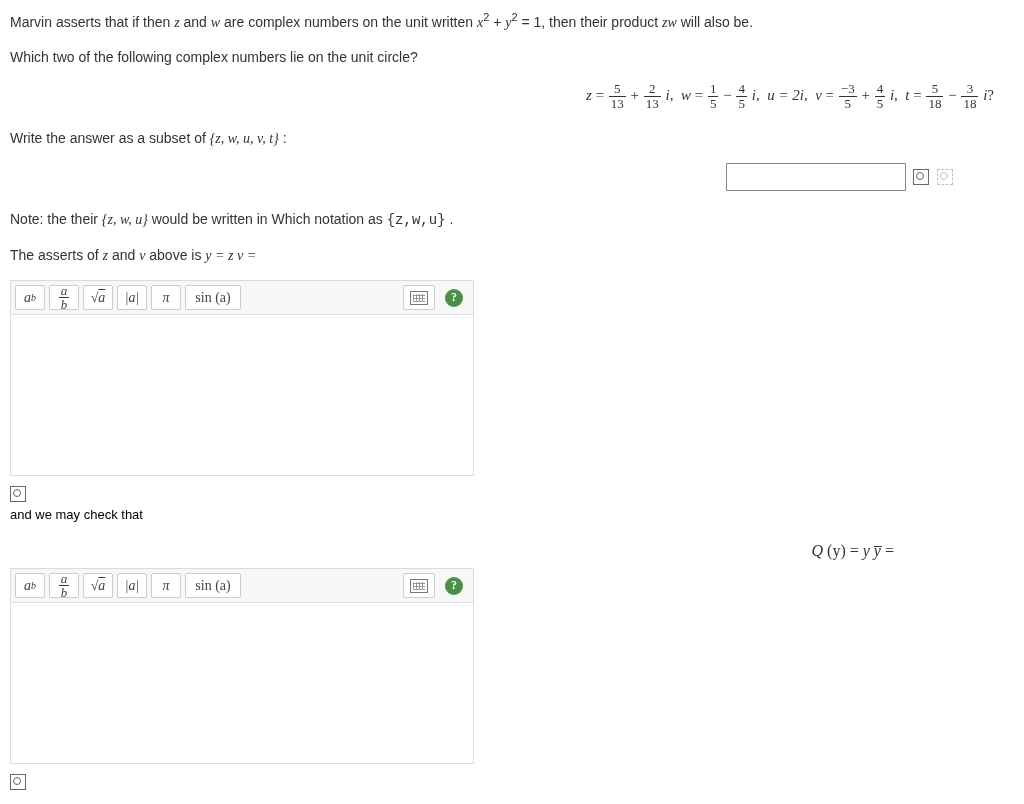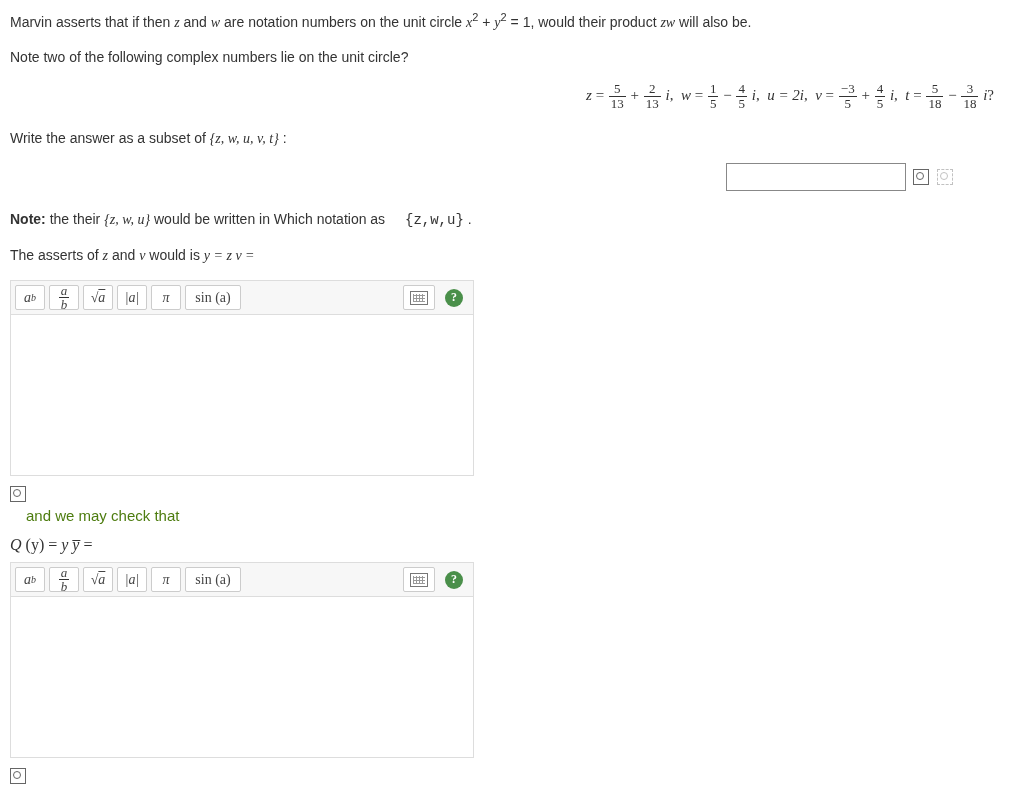--- a/index.html
+++ b/index.html
@@ -7,21 +7,21 @@
     padding: 8px 10px;
     font-family: Arial, Helvetica, sans-serif;
     font-size: 14px;
     color: #333;
     background: #fff;
     width: 1024px;
     box-sizing: border-box;
   }
   .line { margin: 4px 0 14px 0; line-height: 1.5; }
   .math-i { font-style: italic; font-family: "Times New Roman", serif; }
-  .bold { font-weight: bold; }
+  .bold { font-weight: normal; }
   .eq-row {
     display: block;
     text-align: right;
     padding-right: 20px;
     margin: 10px 0 18px 0;
     font-family: "Times New Roman", serif;
     font-size: 15px;
   }
   .frac {
     display: inline-block;
@@ -92,52 +92,52 @@
     background: #fff;
   }
   .preview-ico {
     width:14px;height:14px;display:inline-block;border:1px solid #666;
     position:relative;margin-top:6px;
   }
   .preview-ico::after{
     content:"";position:absolute;left:2px;top:2px;width:6px;height:6px;
     border:1px solid #666;border-radius:50%;
   }
-  .check-label { font-size: 15px; color:#4d7c0f; margin: 2px 0 4px 16px;}
+  .check-label { font-size: 13px; color:#000000; margin: 2px 0 4px 0;}
   .qy-row {
-    text-align:left; padding-right:120px; font-family:"Times New Roman",serif;
-    font-size:16px; margin: 12px 0 6px 0;
+    text-align:right; padding-right:120px; font-family:"Times New Roman",serif;
+    font-size:16px; margin: 20px 0 6px 0;
   }
   .over { text-decoration: overline; }
-  .tt { font-family: "Courier New", monospace; margin-left: 16px; }
+  .tt { font-family: "Courier New", monospace; }
   sup.tight { font-size: 11px; vertical-align: 6px; line-height:0;}
 </style>
 </head>
 <body>
 
 
 
 
 <div class="line">
   <span>Marvin asserts that if then </span>
   <span class="math-i">z</span>
   <span> and </span>
   <span class="math-i">w</span>
-  <span> are notation numbers on the unit circle </span>
+  <span> are complex numbers on the unit written </span>
   <span class="math-i">x</span><sup class="tight">2</sup>
   <span> + </span>
   <span class="math-i">y</span><sup class="tight">2</sup>
   <span> = 1,</span>
-  <span>  would their product </span>
+  <span>  then their product </span>
   <span class="math-i">zw</span>
   <span> will also be.</span>
 </div>
 
 
-<div class="line">Note two of the following complex numbers lie on the unit circle?</div>
+<div class="line">Which two of the following complex numbers lie on the unit circle?</div>
 
 
 <div class="eq-row">
   <span class="math-i">z</span> =
   <span class="frac"><span class="num">5</span><span class="den">13</span></span>
   +
   <span class="frac"><span class="num">2</span><span class="den">13</span></span>
   <span class="math-i">i</span>,&nbsp;
   <span class="math-i">w</span> =
   <span class="frac"><span class="num">1</span><span class="den">5</span></span>
@@ -184,21 +184,21 @@
   <span class="tt">{z,w,u}</span>
   <span>.</span>
 </div>
 
 
 <div class="line">
   <span>The asserts of </span>
   <span class="math-i">z</span>
   <span> and </span>
   <span class="math-i">v</span>
-  <span> would is </span>
+  <span> above is </span>
   <span class="math-i">y = z v =</span>
 </div>
 
 
 <div class="eqed">
   <div class="eqed-toolbar">
     <button class="tb-btn">
       <span class="math-i">a</span>
         <sup class="math-i" style="font-size:10px;">b</sup>
     </button>

